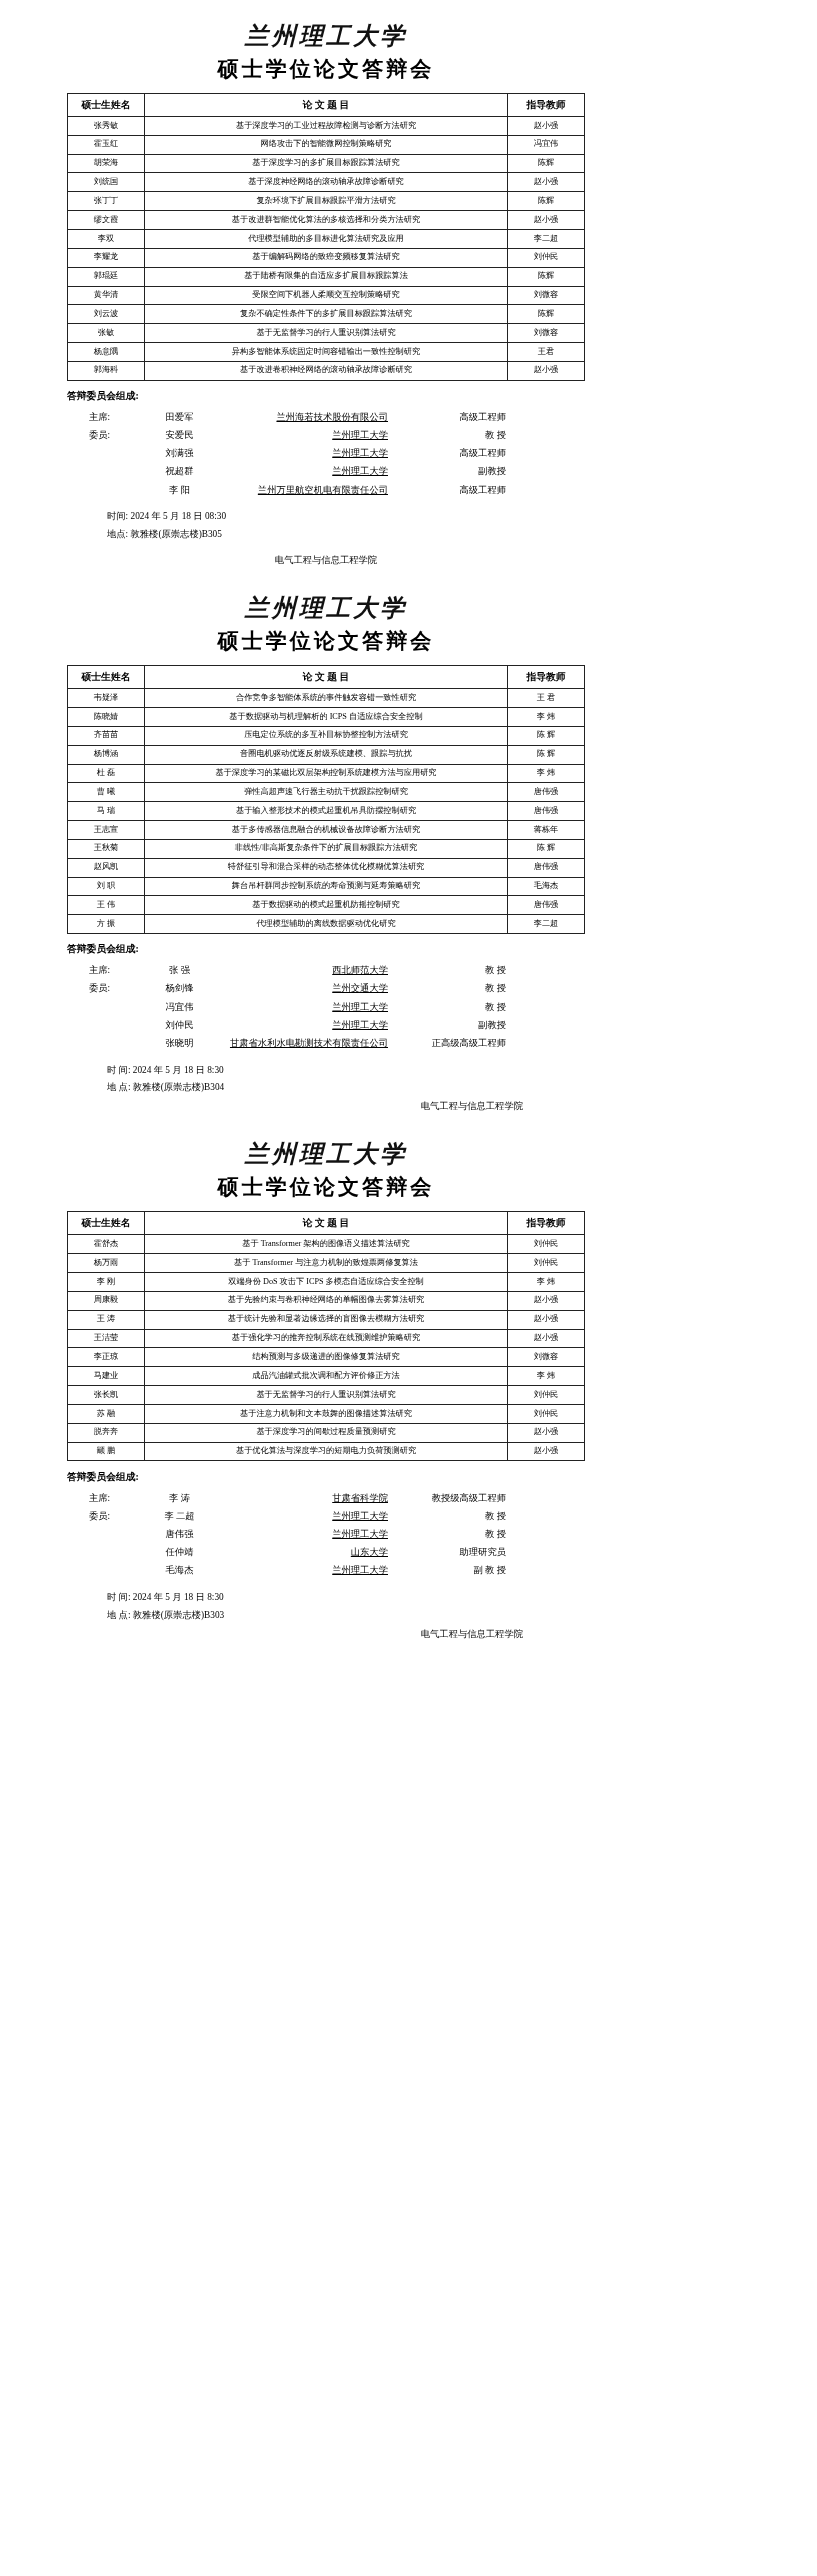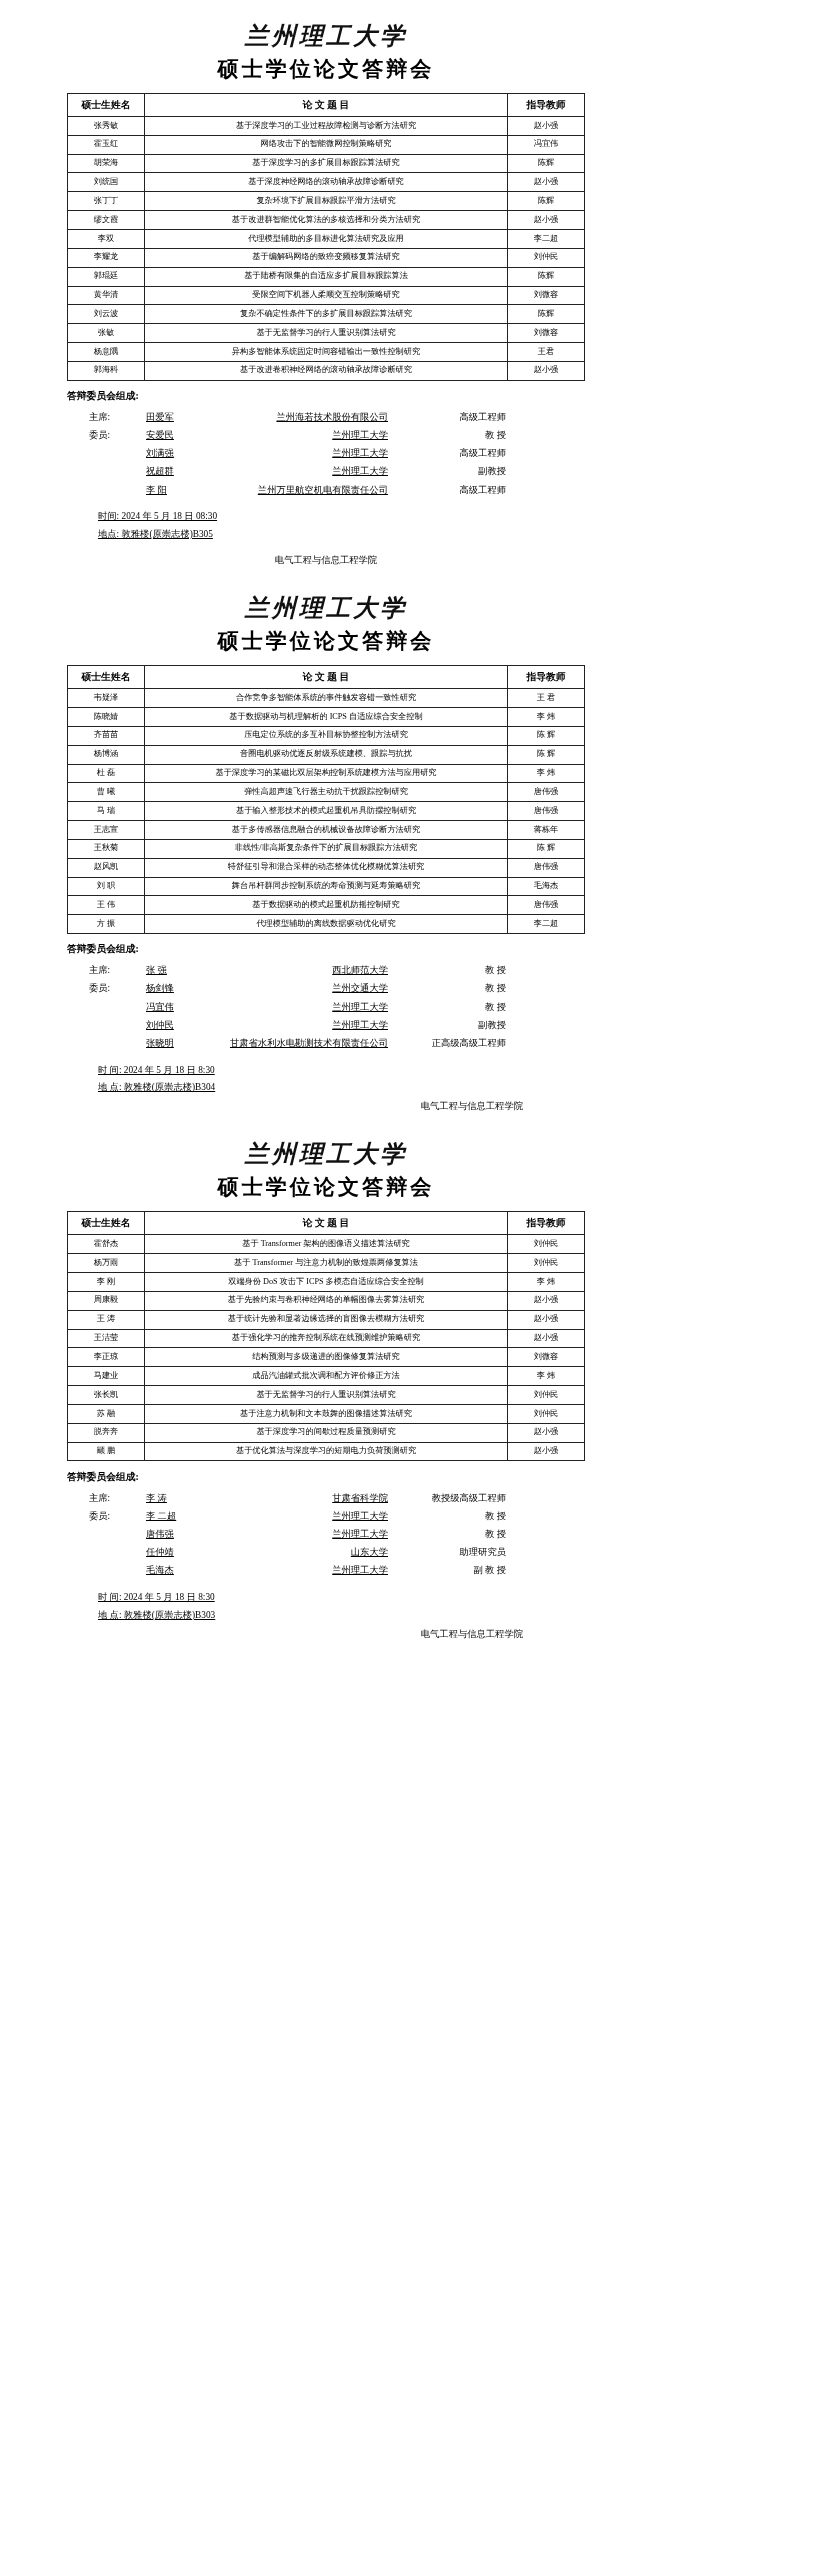--- a/index.html
+++ b/index.html
@@ -78,41 +78,39 @@
     white-space: nowrap;
     vertical-align: bottom;
   }
   td.role {
     width: 57px;
     text-align: left;
     padding-right: 4.1px;
   }
   td.person {
     width: 67px;
-    text-align: left;
-    text-decoration: underline;
+    text-align: center;
     padding: 2.6px 3.1px;
   }
   td.affil {
     width: 175px;
     text-align: right;
     text-decoration: underline;
     padding: 2.6px 7.2px 2.6px 7.2px;
   }
   td.rank {
     width: 118px;
     text-align: right;
     padding-left: 20.6px;
   }
   .meta {
     margin-top: 9.3px;
     font-size: 9.3px;
-    margin-left: 31px;
+    margin-left: 40px;
     line-height: 1.9;
-    text-decoration: underline;
   }
   .meta div { white-space: nowrap; }
   .college {
     text-align: right;
     font-size: 9.3px;
     padding-right: 62px;
     margin-top: 3.1px;
   }
   .college.center-ish {
     text-align: center;

